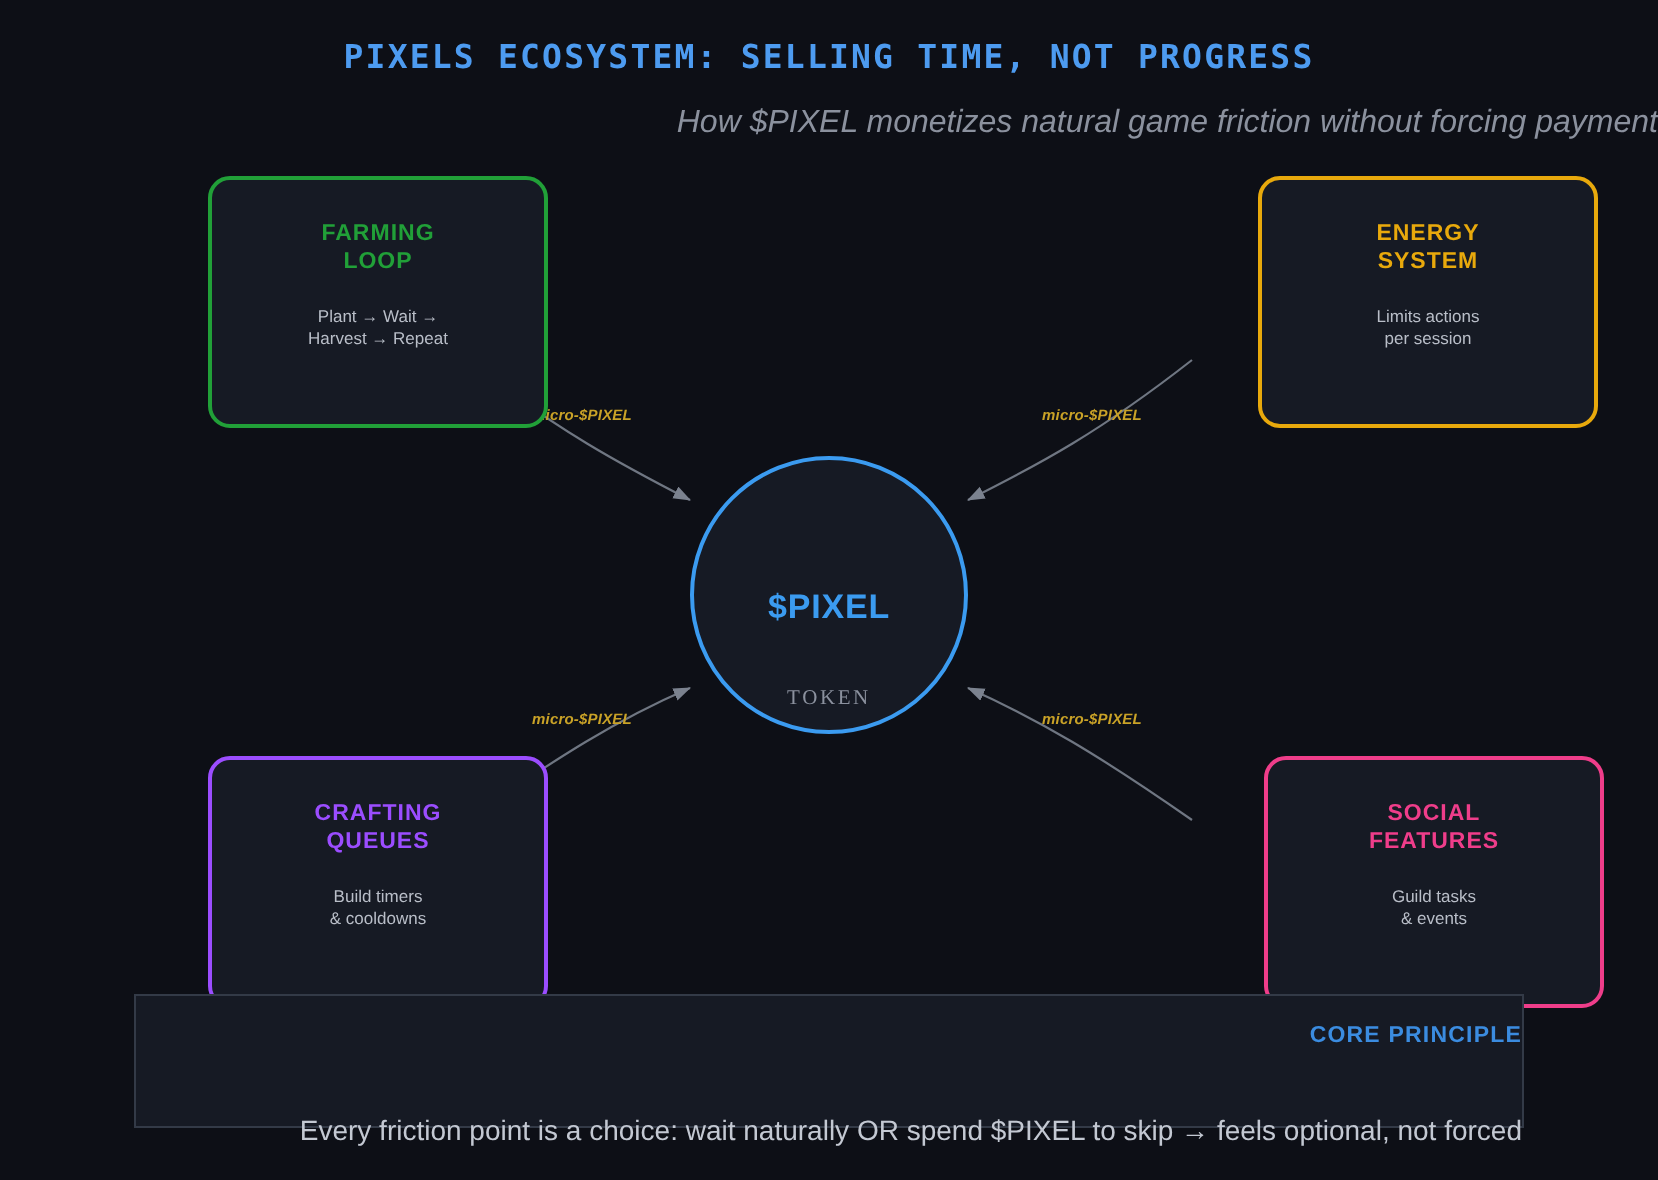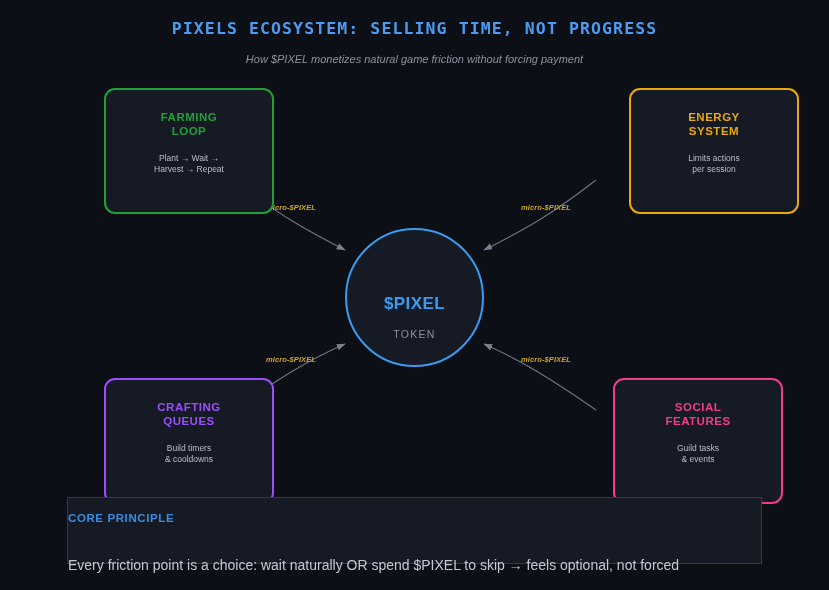--- a/index.html
+++ b/index.html
@@ -31,23 +31,23 @@
     font-family: "DejaVu Sans Mono", "Liberation Mono", monospace;
     font-size: 16.5px;
     font-weight: bold;
     letter-spacing: 1.1px;
     color: #4d9bf0;
   }
   .subtitle {
     position: absolute;
     left: 0; top: 53px;
     width: 829px;
-    text-align: center;
+    text-align: right;
     font-style: italic;
-    font-size: 11px;
+    font-size: 16px;
     color: #8b919e;
   }
   
   #edges {
     position: absolute;
     left: 0; top: 0;
     width: 829px;
     height: 590px;
     pointer-events: none;
   }
@@ -106,32 +106,33 @@
     text-align: center;
   }
   .center-title {
     margin-top: 64px;
     font-size: 17px;
     font-weight: bold;
     color: #3b9bf0;
     letter-spacing: 0.4px;
   }
   .center-sub {
-    margin-top: 14px;
+    margin-top: 30px;
     font-size: 10.5px;
     color: #8b919e;
     letter-spacing: 1.3px;
+    font-family: Liberation Serif, serif;
   }
   
   .principle {
     position: absolute;
     box-sizing: border-box;
     border: 1px solid #333a47;
     background: #161a24;
-    text-align: left;
+    text-align: right;
   }
   .principle-title {
     margin-top: 14px;
     font-size: 11.5px;
     font-weight: bold;
     color: #3b8ce0;
     letter-spacing: 0.6px;
   }
   .principle-body {
     margin-top: 33px;
@@ -178,21 +179,21 @@
 per session</div>
   </div>
 
   <div class="node crafting" style="left:67px; top:378px; width:170px; height:126px;">
     <div class="node-title">CRAFTING
 QUEUES</div>
     <div class="node-desc">Build timers
 &amp; cooldowns</div>
   </div>
 
-  <div class="node social" style="left:576px; top:378px; width:170px; height:126px;">
+  <div class="node social" style="left:595px; top:378px; width:170px; height:126px;">
     <div class="node-title">SOCIAL
 FEATURES</div>
     <div class="node-desc">Guild tasks
 &amp; events</div>
   </div>
 
   <div class="center-node" style="left:345px; top:228px; width:139px; height:139px;">
     <div class="center-title">$PIXEL</div>
     <div class="center-sub">TOKEN</div>
   </div>

